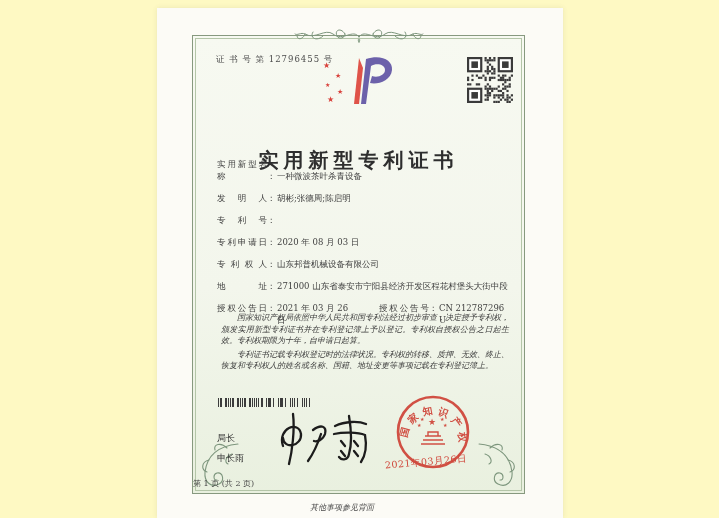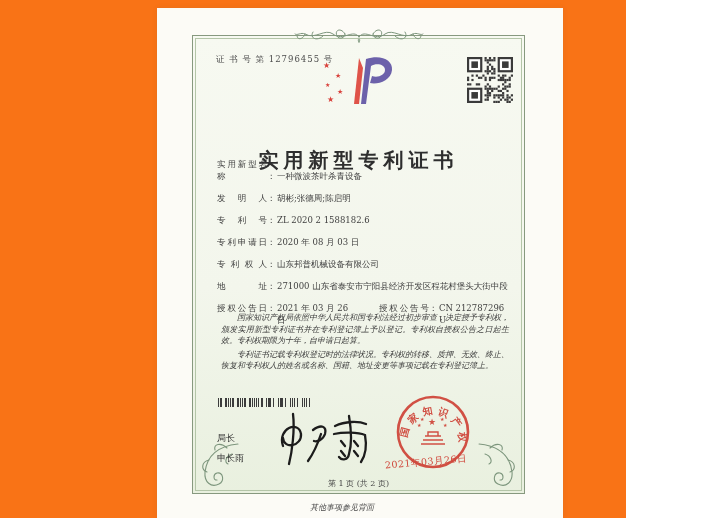--- a/index.html
+++ b/index.html
@@ -1,17 +1,17 @@
 <!DOCTYPE html>
 <html><head>
 <meta charset="utf-8">
 <style>
   html,body{margin:0;padding:0;background:#ffffff;}
-  .stage{position:relative;width:611px;height:518px;overflow:hidden;
-         background:#f97316;font-family:"DejaVu Serif", serif;color:#3a3a3a;padding-left:15px;}
+  .stage{position:relative;width:719px;height:518px;overflow:hidden;
+         background:#fef9c3;font-family:"DejaVu Serif", serif;color:#3a3a3a;}
   .paper{position:absolute;left:157px;top:8px;width:406px;height:510px;
          background:#fcfbf6;box-shadow:0 0 5px rgba(90,90,80,.12);}
   .frame{position:absolute;left:192px;top:35px;width:331px;height:457px;
          border:1px solid #87997f;
          background:linear-gradient(180deg,#f7f9f1 0%,#f3f6ec 55%,#e9f0df 100%);}
   .frame-inner{position:absolute;inset:2px;border:1px solid #b4c5a8;pointer-events:none;}
   .cert-no{position:absolute;left:23px;top:18px;font-size:8.5px;letter-spacing:1px;color:#4c4c4c;}
   .logo{position:absolute;left:128px;top:18px;width:78px;height:52px;}
   .qr{position:absolute;left:274px;top:21px;width:46px;height:46px;}
   .title{position:absolute;left:0;top:80px;width:100%;text-align:center;
@@ -29,21 +29,21 @@
   .barcode{position:absolute;left:25px;top:362px;width:96px;height:9px;
            background:repeating-linear-gradient(90deg,
              #3c3c3c 0 1px,transparent 1px 2px,#3c3c3c 2px 3.5px,transparent 3.5px 4.5px,
              #3c3c3c 4.5px 5px,transparent 5px 7px,#3c3c3c 7px 8.5px,transparent 8.5px 10px,
              #3c3c3c 10px 10.5px,transparent 10.5px 12px);}
   .director{position:absolute;left:24px;top:392px;font-size:9px;line-height:20px;color:#333;}
   .signature{position:absolute;left:78px;top:372px;width:102px;height:62px;}
   .seal{position:absolute;left:202px;top:358px;width:76px;height:76px;opacity:.93;}
   .seal-date{position:absolute;left:178px;top:420px;width:110px;text-align:center;
              font-size:9.5px;color:#cf4438;transform:rotate(-5deg);letter-spacing:.5px;}
-  .page-footer{position:absolute;left:0;top:442px;width:100%;text-align:center;
+  .page-footer{position:absolute;left:0;top:442px;width:100%;text-align:left;
                font-size:8px;color:#444;}
   .orn-top{position:absolute;left:50%;top:-12px;transform:translateX(-50%);}
   .orn-bl{position:absolute;left:3px;bottom:3px;}
   .orn-br{position:absolute;right:3px;bottom:3px;transform:scaleX(-1);}
   .back-note{position:absolute;left:192px;top:502px;width:300px;text-align:center;
              font-size:8px;font-style:italic;color:#4a4a4a;}
 </style>
 </head>
 <body>
 
@@ -229,21 +229,20 @@
           <span class="val">一种微波茶叶杀青设备</span>
       </div>
       <div class="frow">
         <span class="lbl">发明人</span>
           <span class="sep">：</span>
           <span class="val">胡彬;张德周;陈启明</span>
       </div>
       <div class="frow">
         <span class="lbl">专利号</span>
           <span class="sep">：</span>
-          <span class="val">ZL 2020 2 1588182.6</span>
       </div>
       <div class="frow">
         <span class="lbl">专利申请日</span>
           <span class="sep">：</span>
           <span class="val">2020 年 08 月 03 日</span>
       </div>
       <div class="frow">
         <span class="lbl">专利权人</span>
           <span class="sep">：</span>
           <span class="val">山东邦普机械设备有限公司</span>

